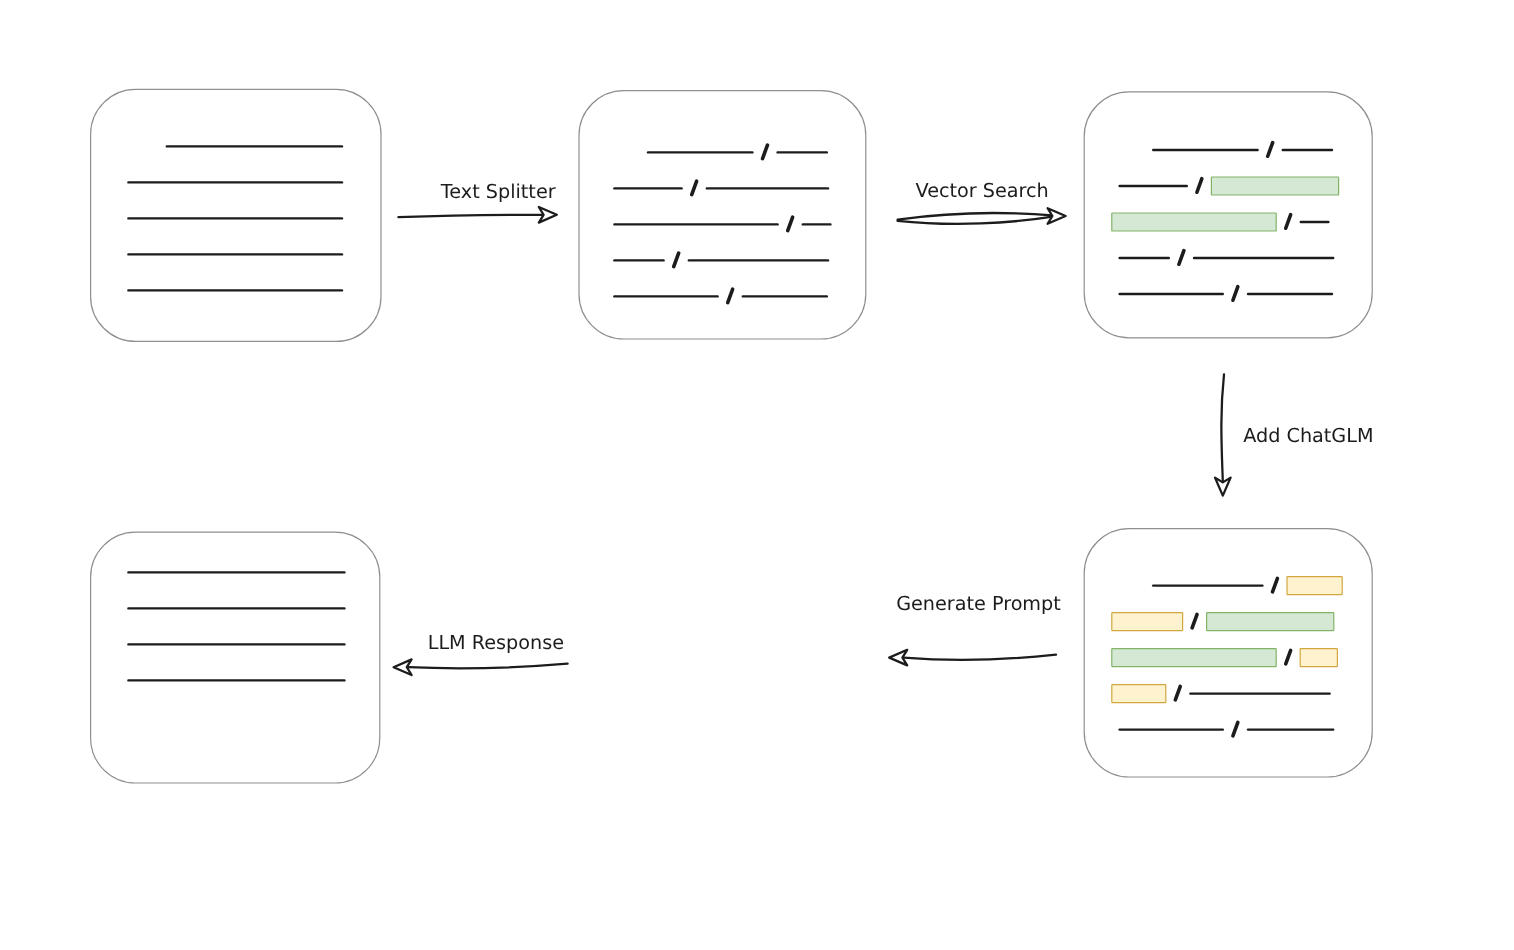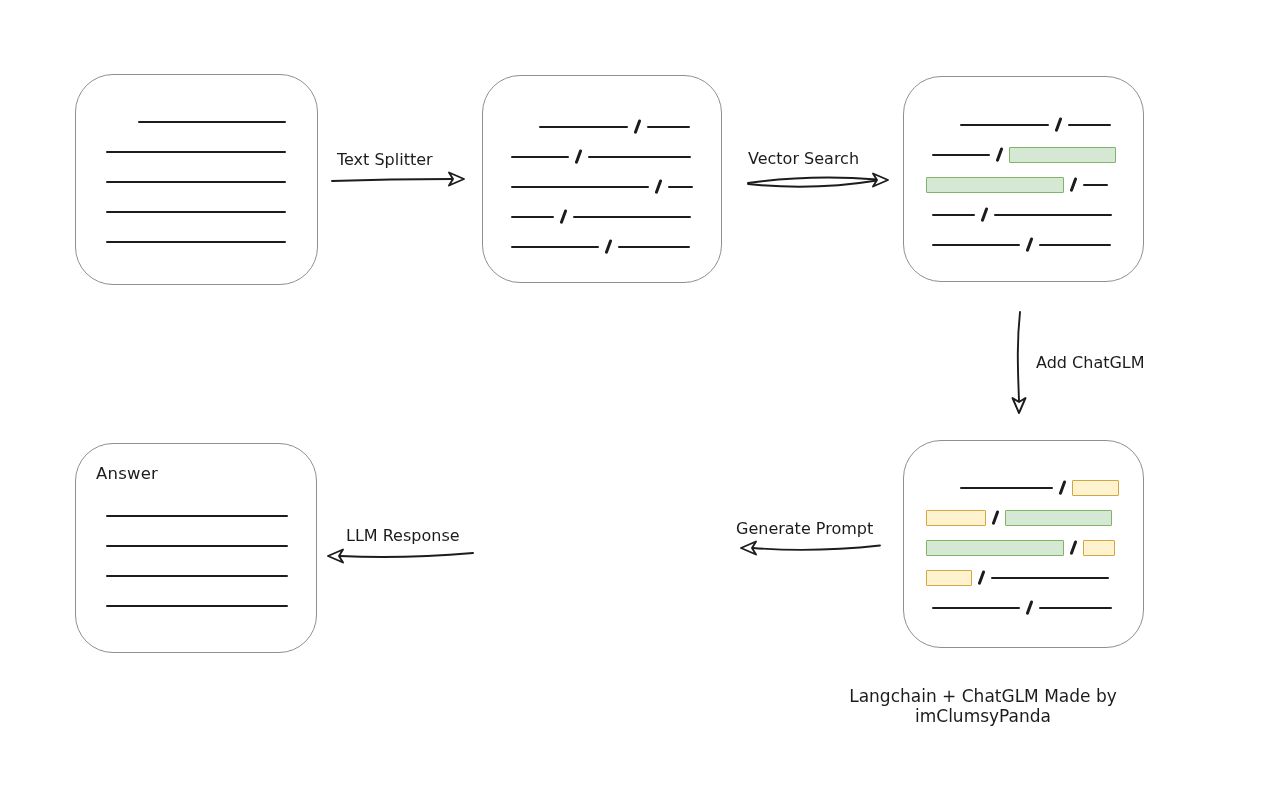--- a/index.html
+++ b/index.html
@@ -14,21 +14,21 @@
   .seg.slash{width:2.6px;height:15px;background:var(--line);border-radius:1.5px;transform:rotate(20deg);margin:0 8px;position:relative;top:-1px;}
   .seg.green{height:16px;background:var(--green-fill);border:1.6px solid var(--green-border);border-radius:1px;box-sizing:border-box;}
   .seg.yellow{height:16px;background:var(--yellow-fill);border:1.6px solid var(--yellow-border);border-radius:1px;box-sizing:border-box;}
   .heading{font-size:16.5px;letter-spacing:.2px;}
   .bars{display:flex;flex-direction:column;gap:14px;}
   .bar{height:17px;border-radius:1px;box-sizing:border-box;flex:none;}
   .bar.yellow{background:var(--yellow-fill);border:1.7px solid var(--yellow-border);}
   .bar.green{background:var(--green-fill);border:1.7px solid var(--green-border);}
   .bar.red{background:var(--red-fill);border:1.7px solid var(--red-border);}
   .arrow-label{position:absolute;font-size:16px;white-space:nowrap;}
-  .center{text-align:left;}
+  .center{text-align:right;}
   #caption{position:absolute;left:783px;top:686px;width:400px;text-align:center;font-size:17px;}
   svg#arrows{position:absolute;left:0;top:0;pointer-events:none;}
   svg#arrows path{stroke:var(--line);fill:none;stroke-width:1.9;stroke-linecap:round;stroke-linejoin:round;}
   svg#arrows path.head{fill:#ffffff;}
 </style>
 </head>
 <body>
 
 <div id="canvas">
 
@@ -157,23 +157,20 @@
           <span class="seg gap" style="width: 8px;"></span>
           <span class="seg line" style="width: 88px;"></span>
           <span class="seg slash"></span>
           <span class="seg line" style="width: 73px;"></span>
         </div>
       </div>
   </div>
 
 
   <div class="box" style="left:75px;top:443px;width:242px;height:210px;">
-    <div style="padding:20px 20px 0 20px;">
-      <div class="heading">Answer</div>
-    </div>
     <div class="rows" style="padding-top:18px;">
         <div class="row">
           <span class="seg gap" style="width: 10px;"></span>
           <span class="seg line" style="width: 182px;"></span>
         </div>
         <div class="row">
           <span class="seg gap" style="width: 10px;"></span>
           <span class="seg line" style="width: 182px;"></span>
         </div>
         <div class="row">
@@ -202,17 +199,16 @@
     <path d="M880,545.5 C838,550 792,551 753,548"></path>
     <path class="head" d="M756,541.5 L741,548 L756,554.5 L752,548 Z"></path>
 
     <path d="M473,553 C432,556.5 384,558 340,556"></path>
     <path class="head" d="M343,549.5 L328,556 L343,562.5 L339,556 Z"></path>
   </svg>
 
   <div class="arrow-label center" style="left:337px;top:150px;width:126px;">Text Splitter</div>
   <div class="arrow-label center" style="left:748px;top:149px;width:126px;">Vector Search</div>
   <div class="arrow-label" style="left:1036px;top:353px;">Add ChatGLM</div>
-  <div class="arrow-label center" style="left:736px;top:519px;width:148px;">Generate Prompt</div>
+  <div class="arrow-label center" style="left:736px;top:493px;width:148px;">Generate Prompt</div>
   <div class="arrow-label center" style="left:346px;top:526px;width:124px;">LLM Response</div>
 
-  <div id="caption">Langchain + ChatGLM Made by imClumsyPanda</div>
 </div>
 
 </body></html>

